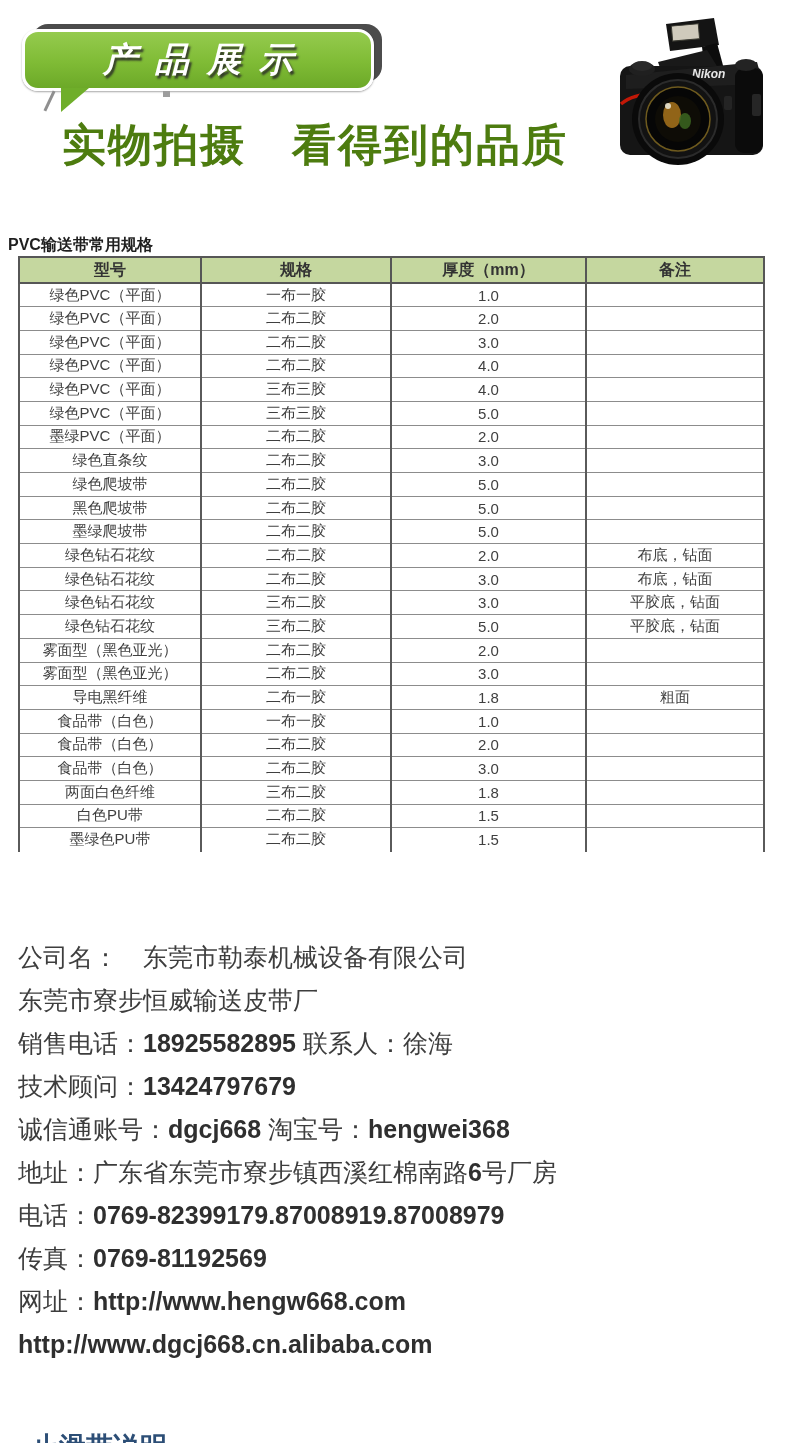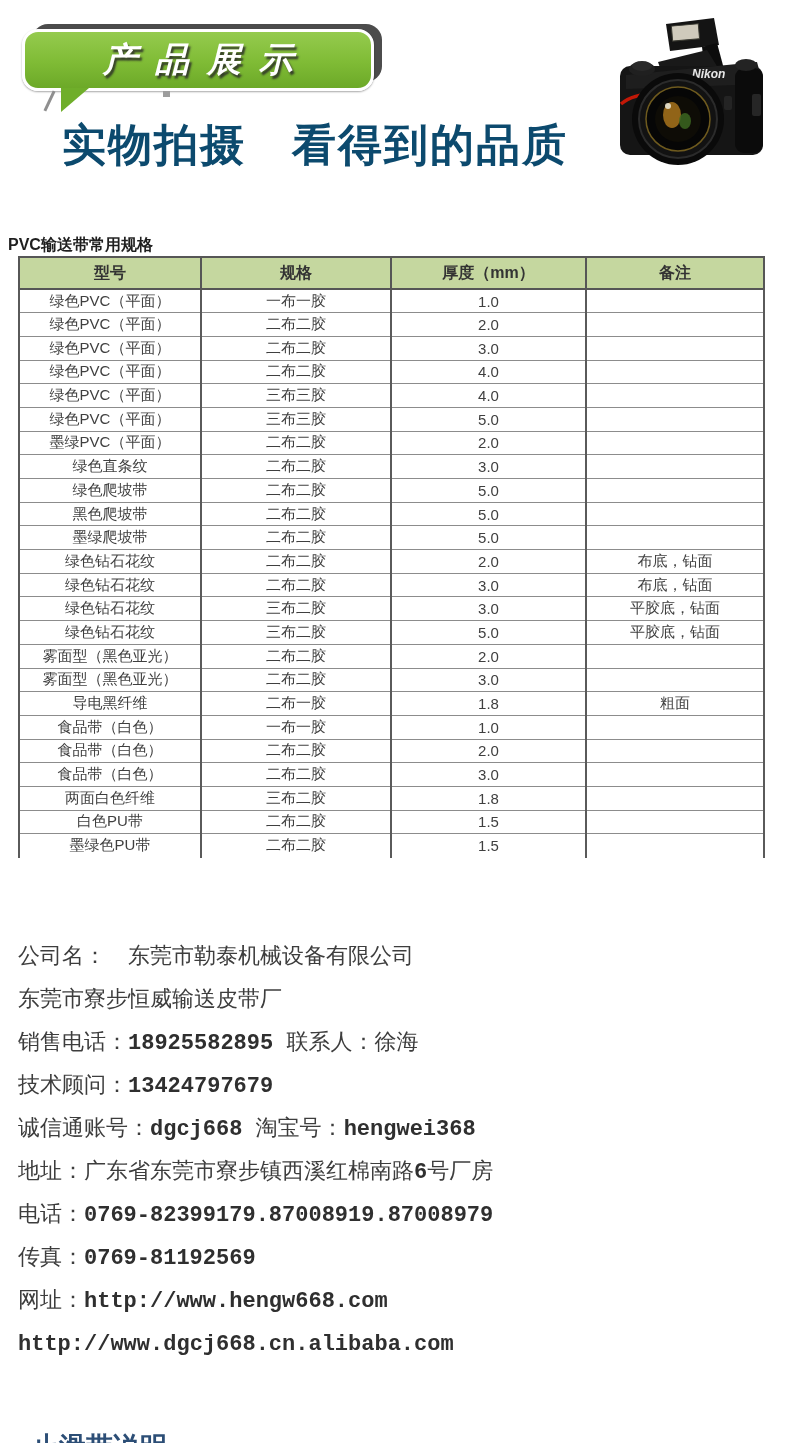--- a/index.html
+++ b/index.html
@@ -17,40 +17,40 @@
     letter-spacing:18px; text-indent:18px; text-shadow:2px 3px 2px rgba(40,40,40,.85);
     white-space:nowrap; }
   .banner-tail-line { position:absolute; left:48px; top:90px; width:3px; height:22px;
     background:#8f8f8f; transform:rotate(25deg); }
   .banner-tail { position:absolute; left:58px; top:88px; width:0; height:0;
     border-top:24px solid #6fae2a; border-left:6px solid transparent;
     border-right:22px solid transparent; transform:skewX(-14deg); }
   .banner-dot { position:absolute; left:163px; top:91px; width:7px; height:6px; background:#9d9d9d; }
 
   .slogan { position:absolute; left:62px; top:116px; font-size:44px; font-weight:900;
-    color:#0c4a6e; letter-spacing:2px; white-space:nowrap; }
+    color:#4d7c0f; letter-spacing:2px; white-space:nowrap; }
 
   .camera { position:absolute; left:606px; top:14px; width:172px; height:162px; }
 
   
   .table-title { position:absolute; left:8px; top:235px; font-size:16px; font-weight:bold;
     color:#1f1f1f; letter-spacing:0px; }
   table.spec { position:absolute; left:18px; top:256px; width:745px;
     border-collapse:collapse; table-layout:fixed; border:2px solid #4f4f4f; border-bottom:none; }
-  table.spec th { background:#c5d79f; height:32px; font-size:16px; font-weight:bold;
+  table.spec th { background:#c5d79f; height:26px; font-size:16px; font-weight:bold;
     color:#333; border:2px solid #565656; text-align:center; }
   table.spec td { height:23.7px; font-size:15px; color:#3f3f3f; text-align:center;
     border-top:1px solid #8c8c8c; border-bottom:1px solid #8c8c8c;
     border-left:2px solid #5a5a5a; border-right:2px solid #5a5a5a;
     overflow:hidden; white-space:nowrap; }
   table.spec tr:last-child td { border-bottom:none; }
 
   
   .contact { position:absolute; left:18px; top:936px; width:770px; }
-  .contact-line { font-size:22px; line-height:43px; color:#3d3d3d; white-space:nowrap;font-family:Liberation Mono, monospace; }
+  .contact-line { font-size:25px; line-height:43px; color:#3d3d3d; white-space:nowrap; }
   .contact-line .b { font-weight:bold; color:#2f2f2f; }
 
   .clipped-heading { position:absolute; left:32px; top:1429px; font-size:27px; font-weight:bold;
     color:#2c4e76; white-space:nowrap; }
 </style>
 </head>
 <body>
 
 <div class="page">
 

